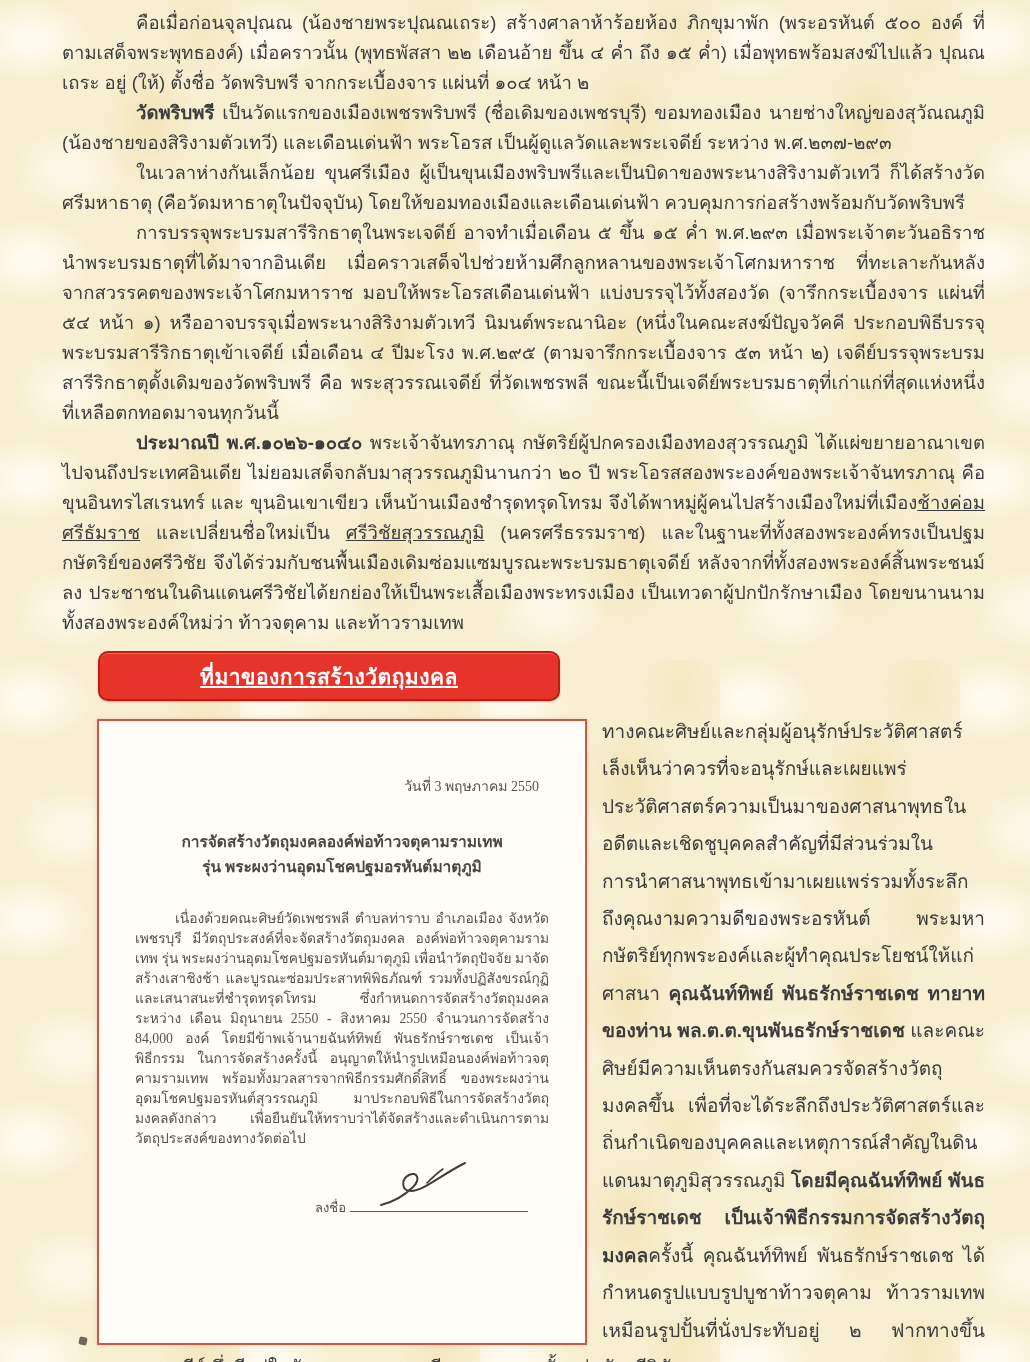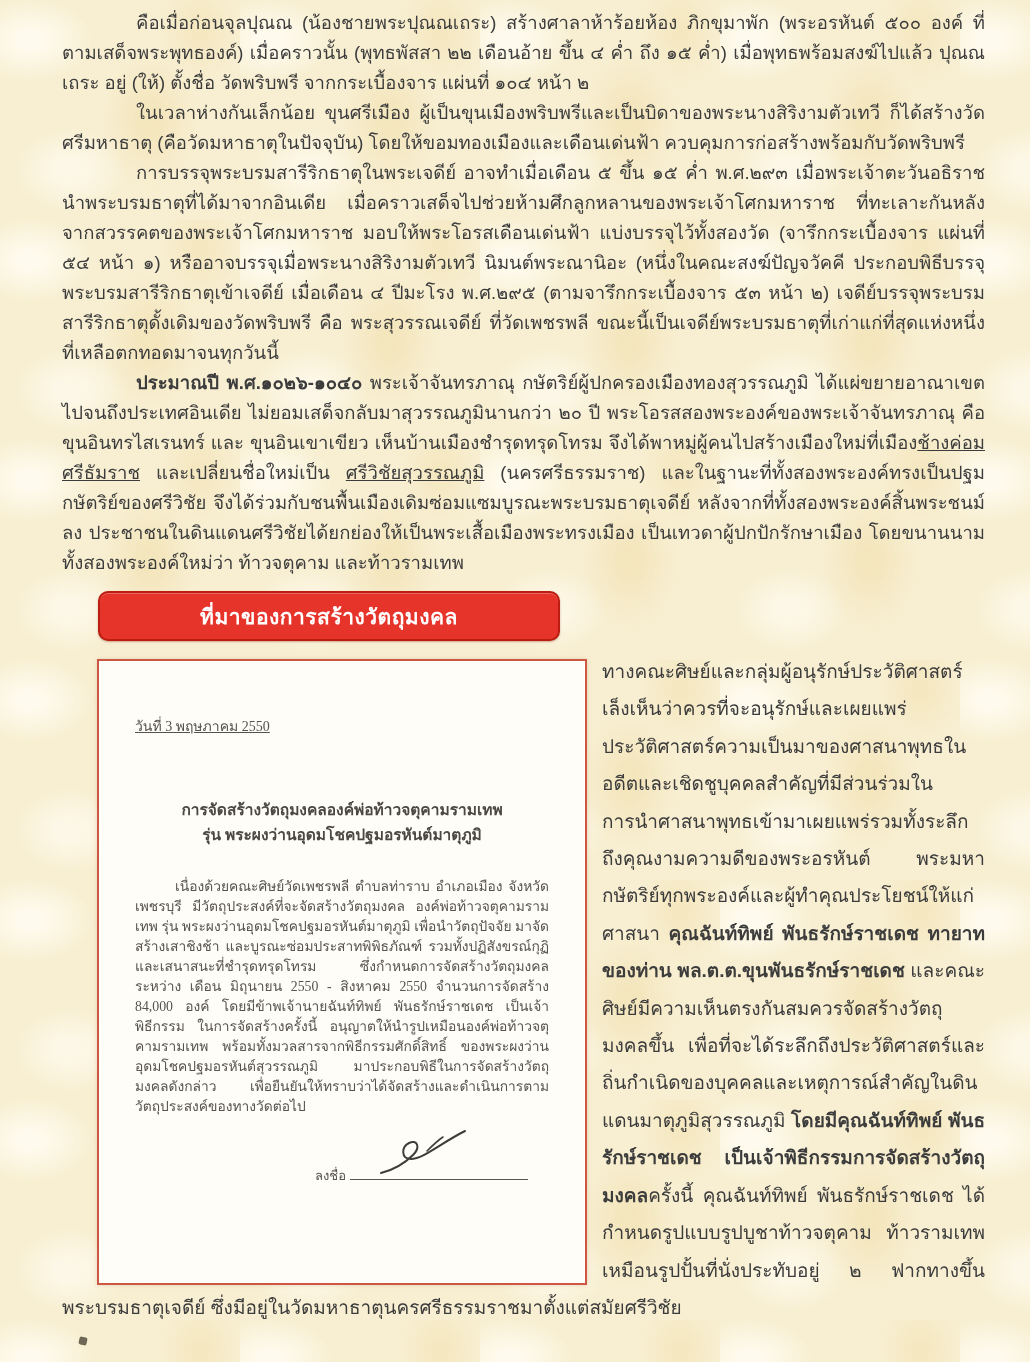--- a/index.html
+++ b/index.html
@@ -42,47 +42,48 @@
     width:490px;height:626px;
     margin:6px 15px 0 35px;
     box-sizing:border-box;
     background:#fffdf8;
     border:2px solid #cd5743;
     padding:12px 36px 0 36px;
     font-family:"Liberation Serif","DejaVu Serif",serif;
     color:#55534b;
     box-shadow:0 0 4px rgba(180,120,80,.25);
   }
-  .cert-date{text-align:left;font-size:14px;margin-top:42px;padding-right:10px;text-decoration:underline;}
-  .cert-title{text-align:center;font-size:15.5px;font-weight:bold;margin-top:60px;color:#4a4840;}
+  .cert-date{text-align:right;font-size:14px;margin-top:42px;padding-right:10px;}
+  .cert-title{text-align:center;font-size:15.5px;font-weight:bold;margin-top:32px;color:#4a4840;}
   .cert-sub{text-align:center;font-size:15.5px;font-weight:bold;color:#4a4840;}
   .cert-body{margin-top:30px;font-size:13.8px;line-height:20px;text-align:justify;text-indent:40px;}
   .sig-row{position:relative;margin:48px 0 0 180px;width:240px;font-size:13px;white-space:nowrap;}
   .sig-line{display:inline-block;width:178px;border-bottom:1.2px solid #5a5852;height:12px;margin-left:4px;}
   .sig-svg{position:absolute;left:52px;top:-40px;}
   .flow-text{font-size:19px;line-height:37.4px;text-align:justify;margin:0;}
   .page-mark{
     position:absolute;left:79px;top:1337px;
     width:8px;height:8px;background:#57503f;opacity:.85;
     transform:rotate(12deg);border-radius:2px;
   }
 </style>
 </head>
 <body>
 
 <div class="page">
 
   <div class="top-text">
     <p><span>คือเมื่อก่อนจุลปุณณ (น้องชายพระปุณณเถระ) สร้างศาลาห้าร้อยห้อง ภิกขุมาพัก (พระอรหันต์ ๕๐๐ องค์ ที่ตามเสด็จพระพุทธองค์) เมื่อคราวนั้น (พุทธพัสสา ๒๒ เดือนอ้าย ขึ้น ๔ ค่ำ ถึง ๑๕ ค่ำ) เมื่อพุทธพร้อมสงฆ์ไปแล้ว ปุณณเถระ อยู่ (ให้) ตั้งชื่อ วัดพริบพรี จากกระเบื้องจาร แผ่นที่ ๑๐๔ หน้า ๒</span></p>
+    <p><span style="font-weight: bold;">วัดพริบพรี</span><span> เป็นวัดแรกของเมืองเพชรพริบพรี (ชื่อเดิมของเพชรบุรี) ขอมทองเมือง นายช่างใหญ่ของสุวัณณภูมิ (น้องชายของสิริงามตัวเทวี) และเดือนเด่นฟ้า พระโอรส เป็นผู้ดูแลวัดและพระเจดีย์ ระหว่าง พ.ศ.๒๓๗-๒๙๓</span></p>
     <p><span>ในเวลาห่างกันเล็กน้อย </span><span style="font-weight: normal;">ขุนศรีเมือง</span><span> ผู้เป็นขุนเมืองพริบพรีและเป็นบิดาของพระนางสิริงามตัวเทวี ก็ได้สร้างวัดศรีมหาธาตุ (คือวัดมหาธาตุในปัจจุบัน) โดยให้ขอมทองเมืองและเดือนเด่นฟ้า ควบคุมการก่อสร้างพร้อมกับวัดพริบพรี</span></p>
     <p><span>การบรรจุพระบรมสารีริกธาตุในพระเจดีย์ อาจทำเมื่อเดือน ๕ ขึ้น ๑๕ ค่ำ พ.ศ.๒๙๓ เมื่อพระเจ้าตะวันอธิราชนำพระบรมธาตุที่ได้มาจากอินเดีย เมื่อคราวเสด็จไปช่วยห้ามศึกลูกหลานของพระเจ้าโศกมหาราช ที่ทะเลาะกันหลังจากสวรรคตของพระเจ้าโศกมหาราช มอบให้พระโอรสเดือนเด่นฟ้า แบ่งบรรจุไว้ทั้งสองวัด (จารึกกระเบื้องจาร แผ่นที่ ๕๔ หน้า ๑) หรืออาจบรรจุเมื่อพระนางสิริงามตัวเทวี นิมนต์พระณานิอะ (หนึ่งในคณะสงฆ์ปัญจวัคคี ประกอบพิธีบรรจุพระบรมสารีริกธาตุเข้าเจดีย์ เมื่อเดือน ๔ ปีมะโรง พ.ศ.๒๙๕ (ตามจารึกกระเบื้องจาร ๕๓ หน้า ๒) เจดีย์บรรจุพระบรมสารีริกธาตุดั้งเดิมของวัดพริบพรี คือ พระสุวรรณเจดีย์ ที่วัดเพชรพลี ขณะนี้เป็นเจดีย์พระบรมธาตุที่เก่าแก่ที่สุดแห่งหนึ่ง ที่เหลือตกทอดมาจนทุกวันนี้</span></p>
     <p><span style="font-weight: bold;">ประมาณปี พ.ศ.๑๐๒๖-๑๐๔๐</span><span> พระเจ้าจันทรภาณุ กษัตริย์ผู้ปกครองเมืองทองสุวรรณภูมิ ได้แผ่ขยายอาณาเขตไปจนถึงประเทศอินเดีย ไม่ยอมเสด็จกลับมาสุวรรณภูมินานกว่า ๒๐ ปี พระโอรสสองพระองค์ของพระเจ้าจันทรภาณุ คือ ขุนอินทรไสเรนทร์ และ ขุนอินเขาเขียว เห็นบ้านเมืองชำรุดทรุดโทรม จึงได้พาหมู่ผู้คนไปสร้างเมืองใหม่ที่เมือง</span><span style="text-decoration: underline;">ช้างค่อมศรีธัมราช</span><span> และเปลี่ยนชื่อใหม่เป็น </span><span style="text-decoration: underline;">ศรีวิชัยสุวรรณภูมิ</span><span> (นครศรีธรรมราช) และในฐานะที่ทั้งสองพระองค์ทรงเป็นปฐมกษัตริย์ของศรีวิชัย จึงได้ร่วมกับชนพื้นเมืองเดิมซ่อมแซมบูรณะพระบรมธาตุเจดีย์ หลังจากที่ทั้งสองพระองค์สิ้นพระชนม์ลง ประชาชนในดินแดนศรีวิชัยได้ยกย่องให้เป็นพระเสื้อเมืองพระทรงเมือง เป็นเทวดาผู้ปกปักรักษาเมือง โดยขนานนามทั้งสองพระองค์ใหม่ว่า ท้าวจตุคาม และท้าวรามเทพ</span></p>
   </div>
 
-  <div class="banner" style="background-color: rgb(230, 52, 42); color: rgb(255, 255, 255);">
+  <div class="banner" style="background-color: rgb(230, 52, 42); color: rgb(255, 255, 255); text-decoration: underline;">
     <span>ที่มาของการสร้างวัตถุมงคล</span>
   </div>
 
 
   <div class="flow">
 
     <div class="certificate" style="border-color: rgb(205, 87, 67);">
       <div class="cert-date">วันที่ 3 พฤษภาคม 2550</div>
       <div class="cert-title">การจัดสร้างวัตถุมงคลองค์พ่อท้าวจตุคามรามเทพ</div>
       <div class="cert-sub">รุ่น พระผงว่านอุดมโชคปฐมอรหันต์มาตุภูมิ</div>

